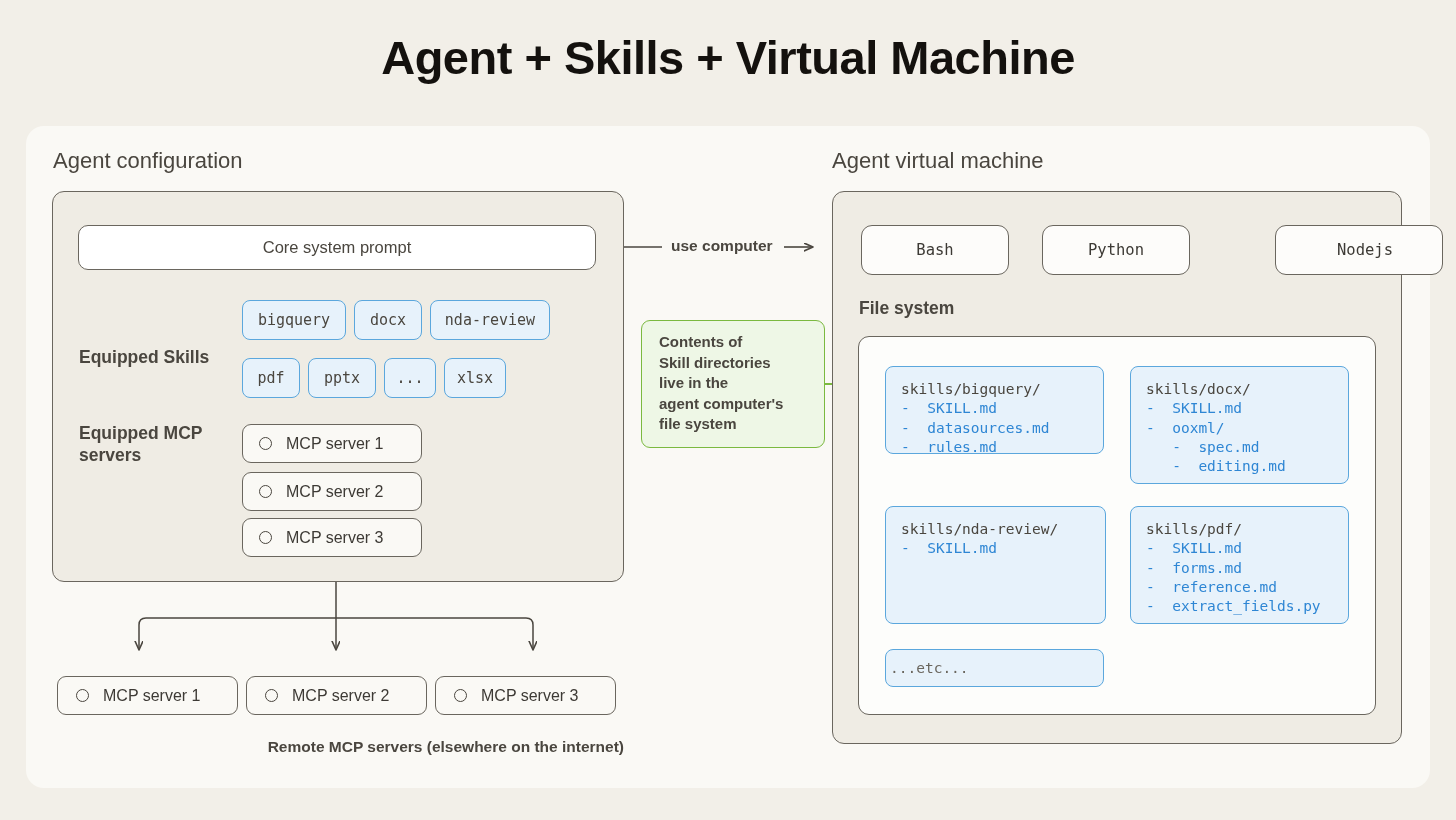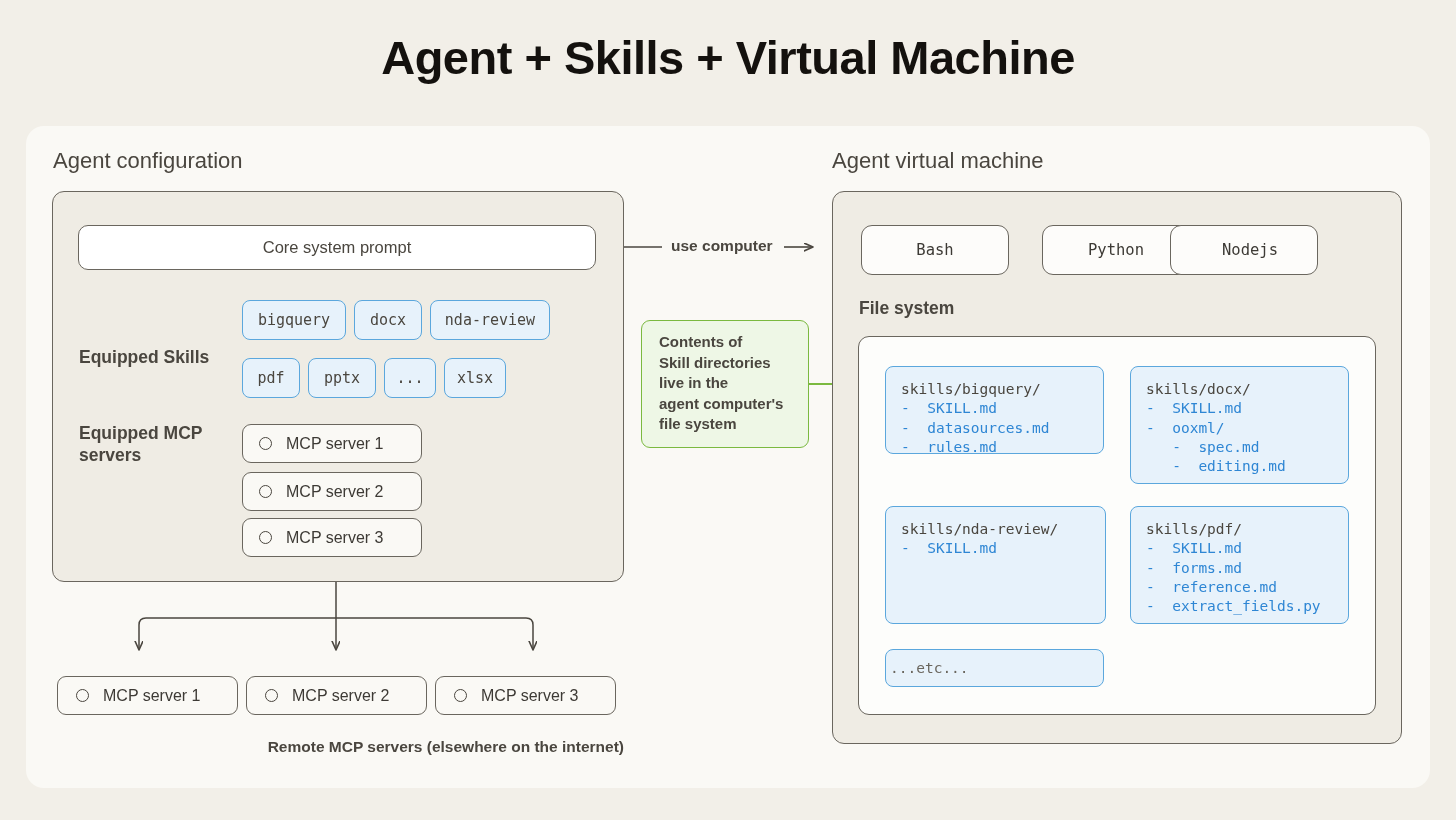--- a/index.html
+++ b/index.html
@@ -149,21 +149,21 @@
     text-align: right;
     font-size: 15.5px;
     font-weight: 700;
     color: #4a463f;
   }
 
   
   #skill-dir-callout {
     position: absolute;
     left: 641px; top: 320px;
-    width: 168px; height: 128px;
+    width: 184px; height: 128px;
     background: #eef7e6;
     border: 1.8px solid #7bb940;
     border-radius: 9px;
     box-sizing: border-box;
     padding: 11px 0 0 17px;
     font-size: 15px;
     font-weight: 700;
     line-height: 1.37;
     color: #4a463f;
     white-space: pre-line;
@@ -334,21 +334,21 @@
 live in the
 agent computer's
 file system</div>
 
 <div class="col-heading" id="agent-vm-heading">Agent virtual machine</div>
 <div class="panel" id="agent-vm-panel"></div>
 
 <div id="runtime-chips">
     <div class="runtime-chip" style="left: 861px; width: 148px;">Bash</div>
     <div class="runtime-chip" style="left: 1042px; width: 148px;">Python</div>
-    <div class="runtime-chip" style="left: 1170px; width: 148px; padding-left: 12px;">Nodejs</div>
+    <div class="runtime-chip" style="left: 1275px; width: 168px; padding-left: 12px;">Nodejs</div>
   </div>
 
 <div id="filesystem-label">File system</div>
 <div id="filesystem-panel"></div>
 
 <div id="dir-cards">
     <div class="dir-card" style="left: 885px; top: 366px; width: 219px; height: 88px;">
       <div class="dir-path">skills/bigquery/</div>
       <div class="dir-file">-  SKILL.md</div>
       <div class="dir-file">-  datasources.md</div>

